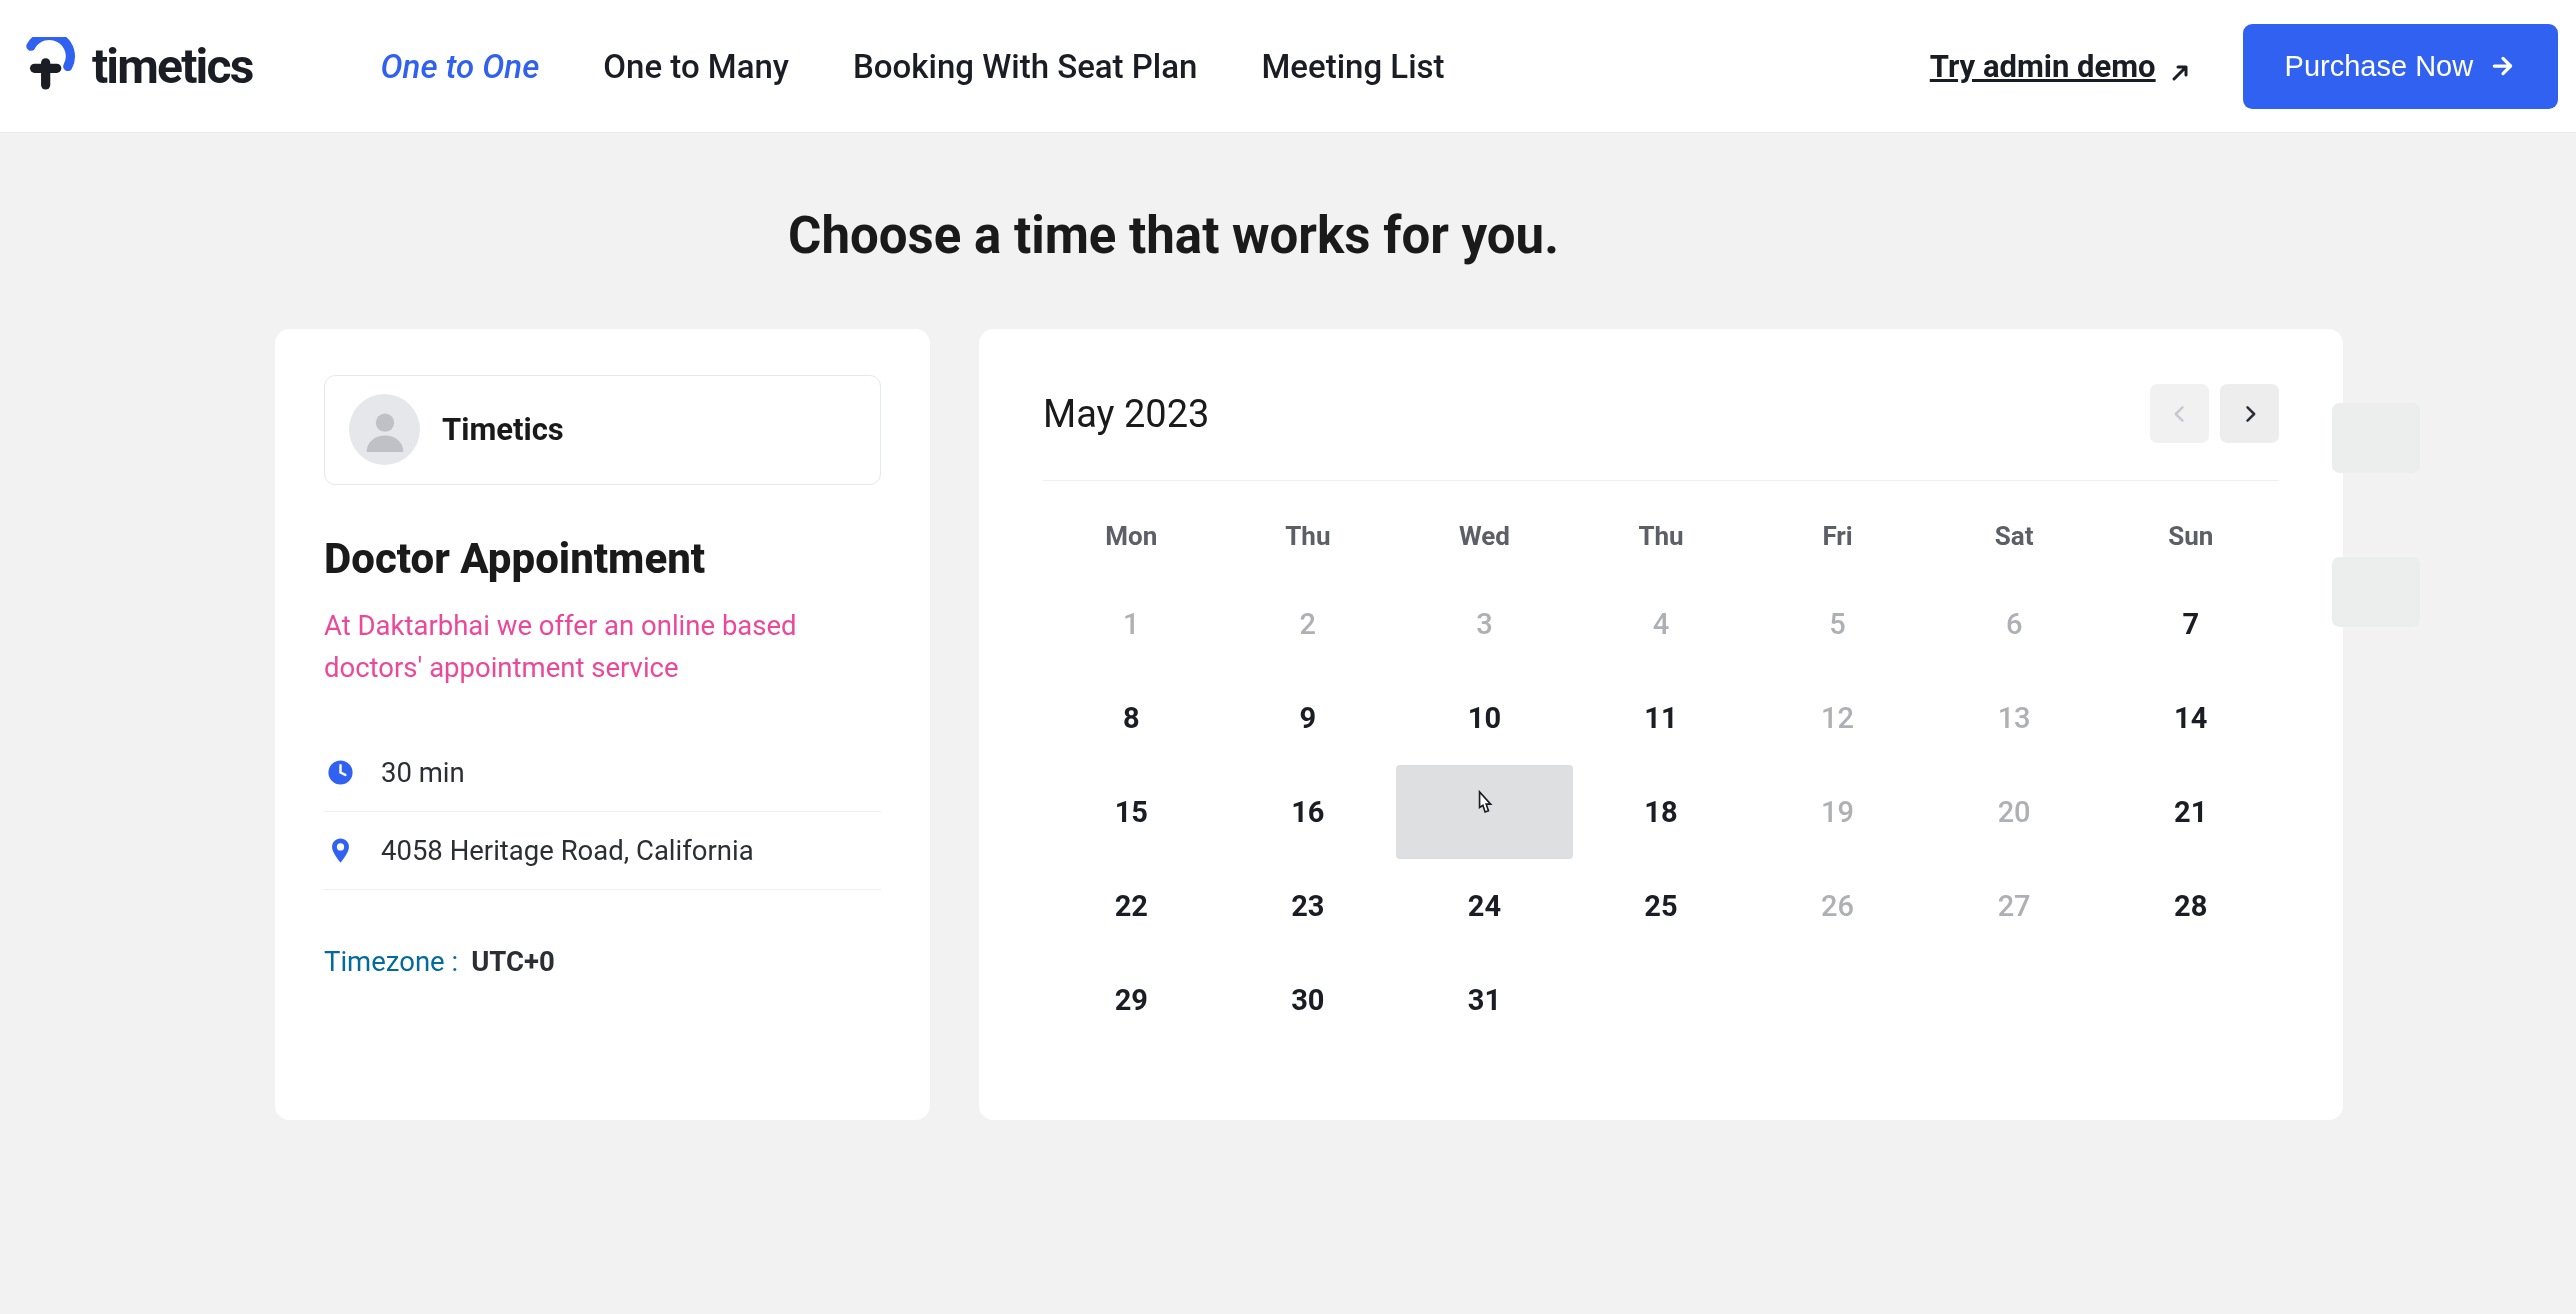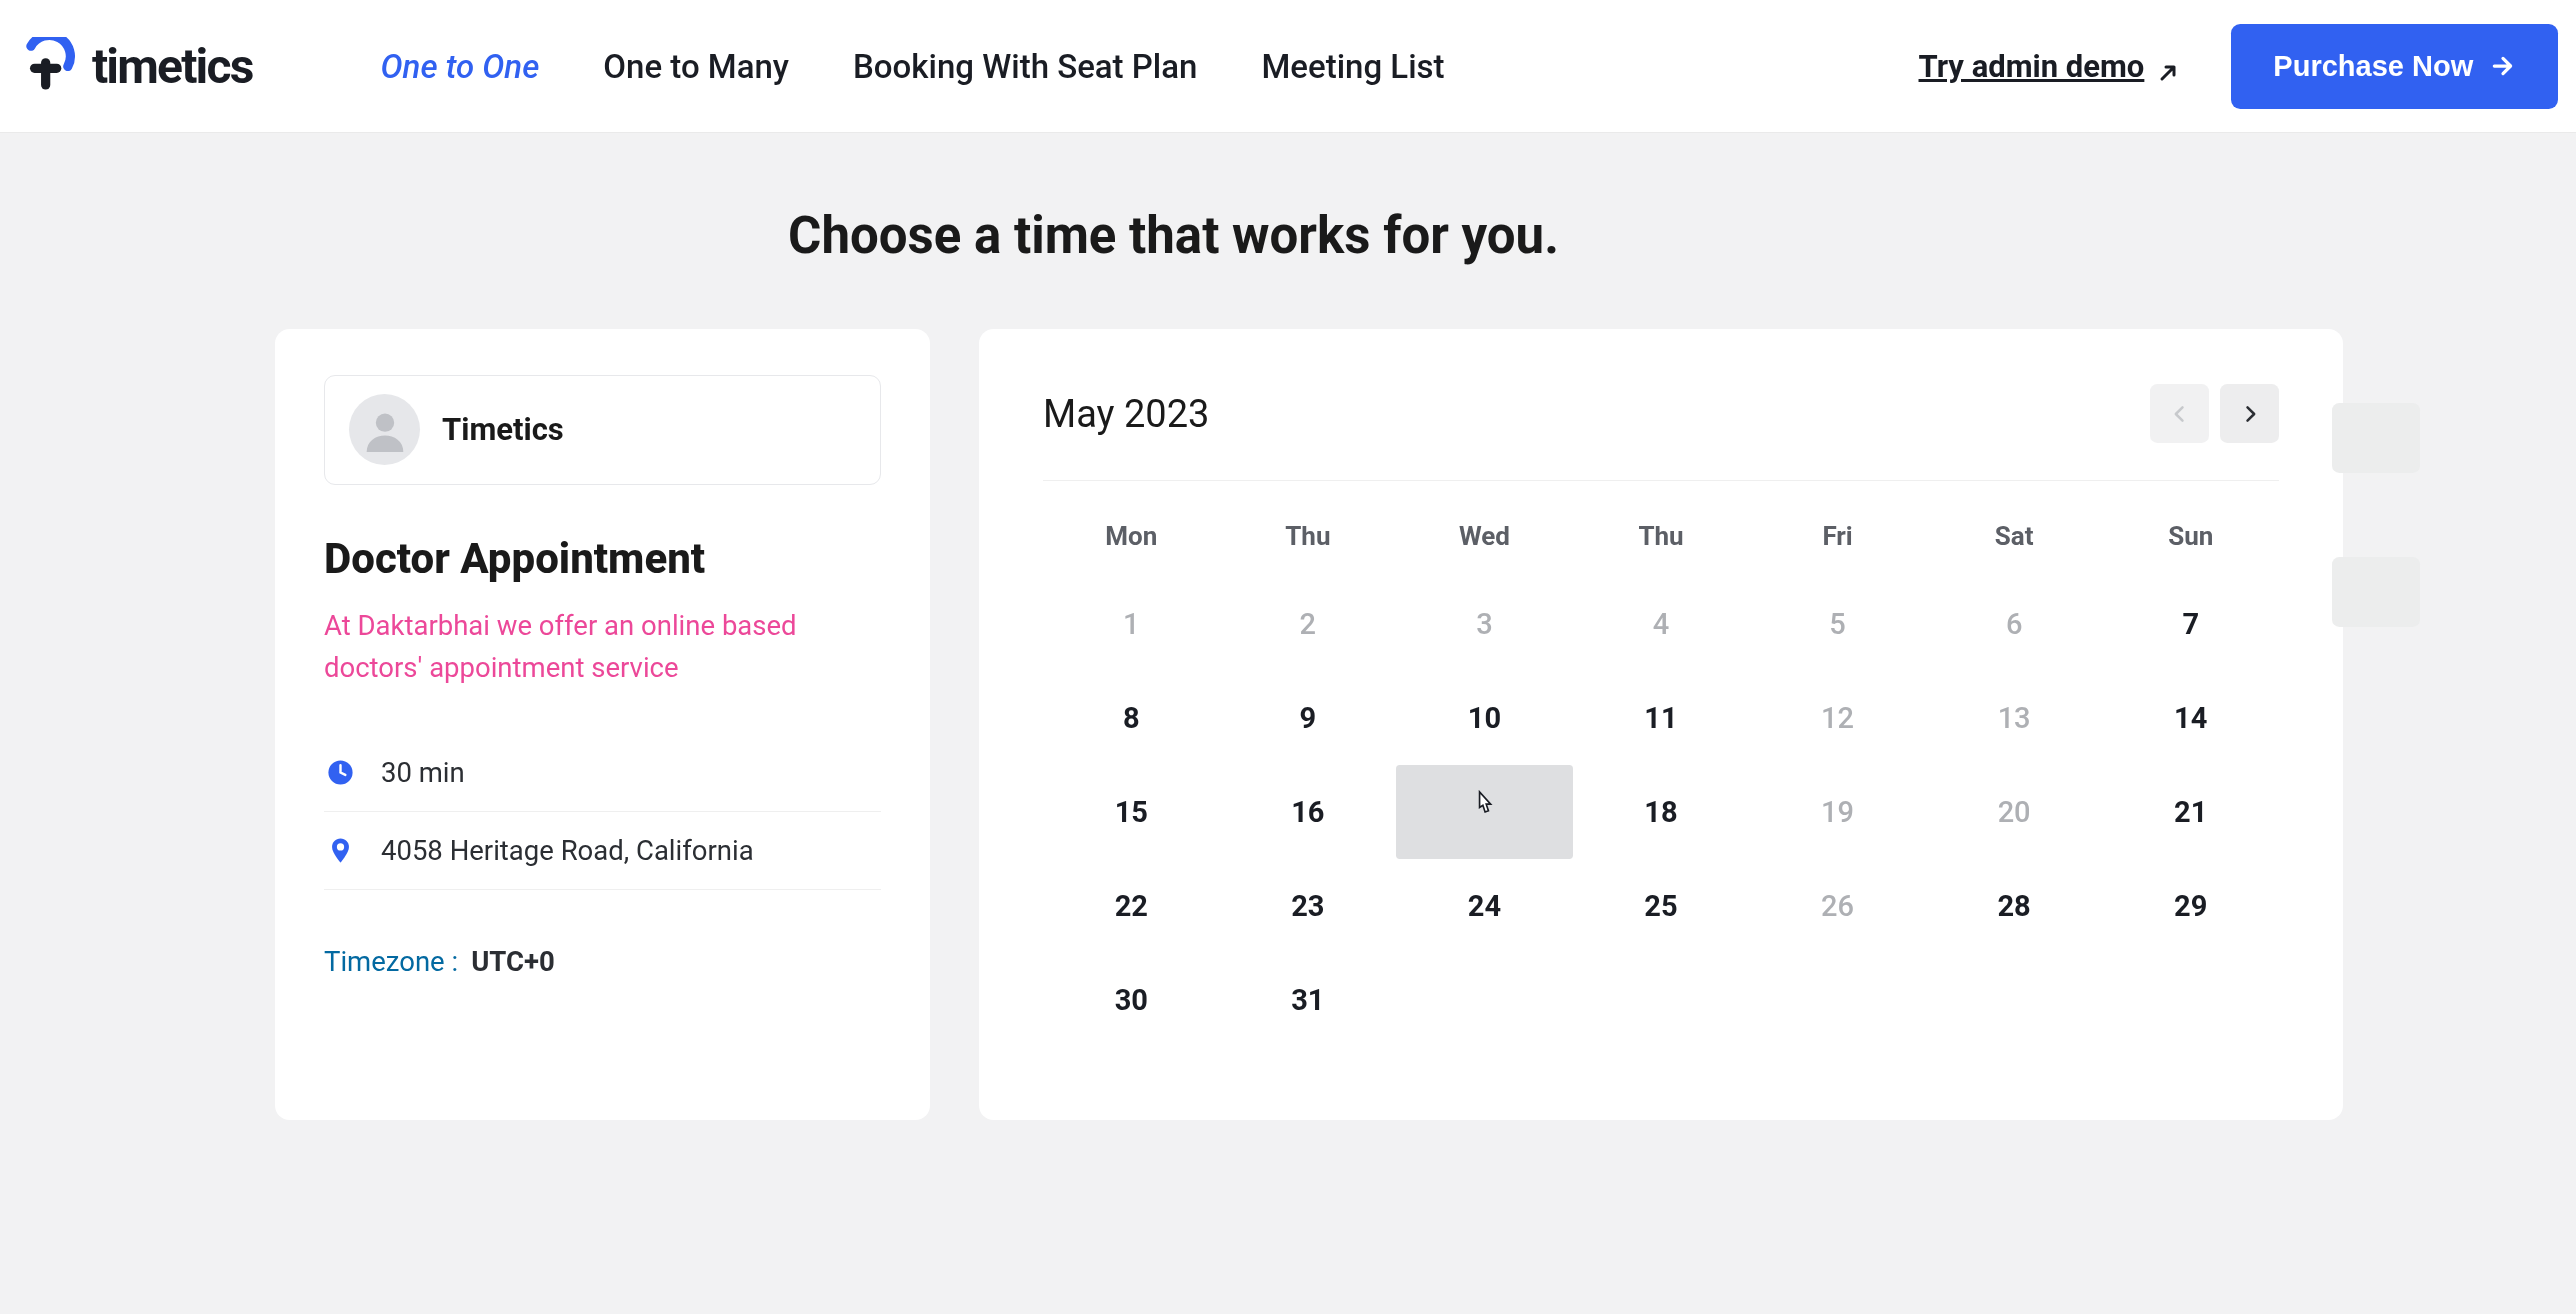--- a/index.html
+++ b/index.html
@@ -53,21 +53,21 @@
     gap: 12px;
     margin-right: 51px;
     cursor: pointer;
   }
   .purchase-btn {
     background: #3161F1;
     color: #fff;
     border: none;
     border-radius: 9.2px;
     font-size: 29px;
-    font-weight: 700;
+    font-weight: 400;
     padding: 26px 42px;
     display: inline-flex;
     align-items: center;
     gap: 16.5px;
     cursor: pointer;
   }
   
   .page {
     padding: 73px 0 0 0;
   }
@@ -325,20 +325,21 @@
               </svg></span></div>
           <div class="day">18</div>
           <div class="day inactive">19</div>
           <div class="day inactive">20</div>
           <div class="day">21</div>
           <div class="day">22</div>
           <div class="day">23</div>
           <div class="day">24</div>
           <div class="day">25</div>
           <div class="day inactive">26</div>
+          <div class="day inactive">27</div>
           <div class="day">28</div>
           <div class="day">29</div>
           <div class="day">30</div>
           <div class="day">31</div>
         </div>
     </section>
   </div>
 </div>
 
 <div class="edge-stripes">

